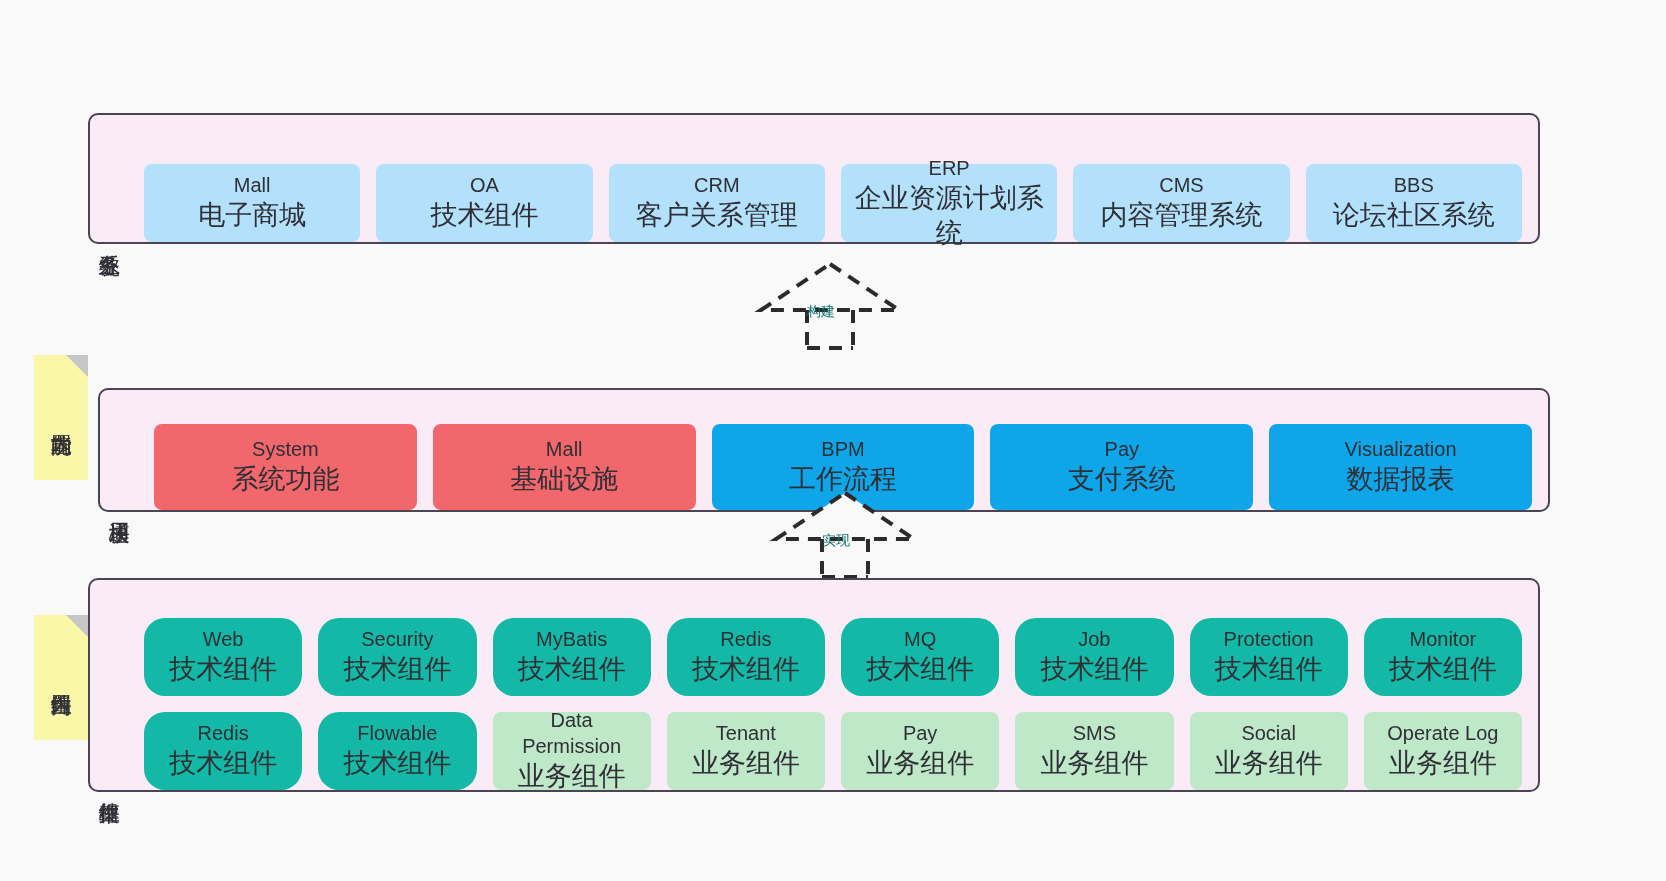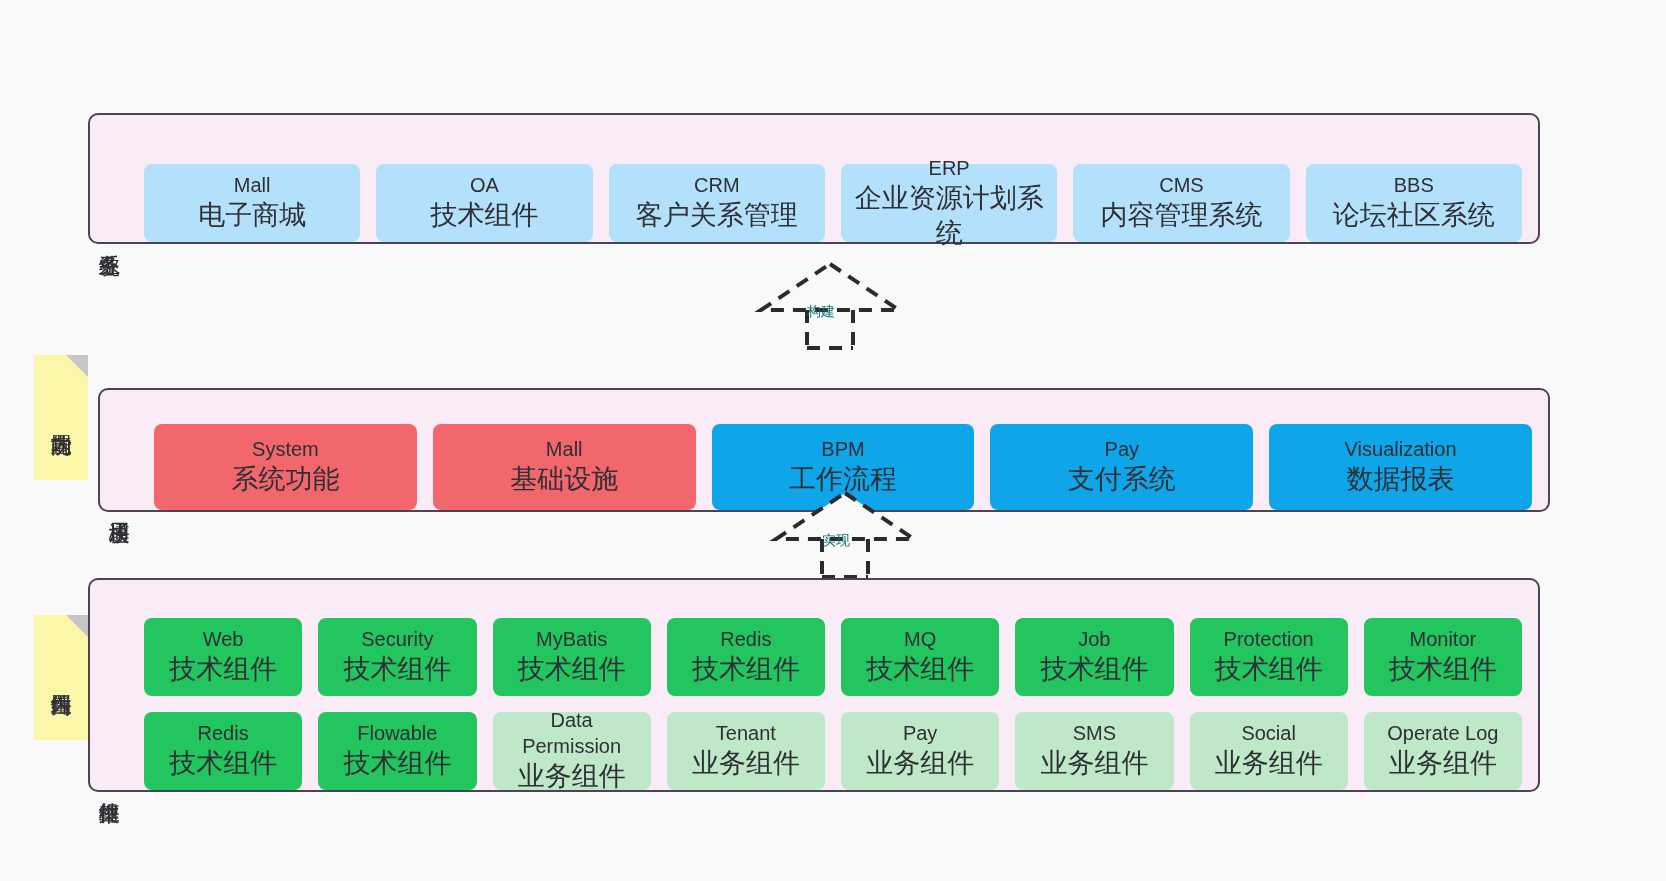--- a/index.html
+++ b/index.html
@@ -66,21 +66,21 @@
 
   
   .layer-biz .node { height: 78px; }
   .layer-mod .node { height: 86px; }
   .layer-fw  .node { height: 78px; }
 
   
   .c-blue        { background: #b3e0fb; }
   .c-red         { background: #f1676b; }
   .c-pink        { background: #0ea5e9; }
-  .c-green       { background: #22c55e; }
+  .c-green       { background: #14b8a6; border-radius: 21px; }
   .c-greenlight  { background: #bfe8c8; }
 
   
   .note {
     position: absolute;
     background: #fbf7a8;
     width: 54px;
     display: flex;
     align-items: center;
     justify-content: center;

